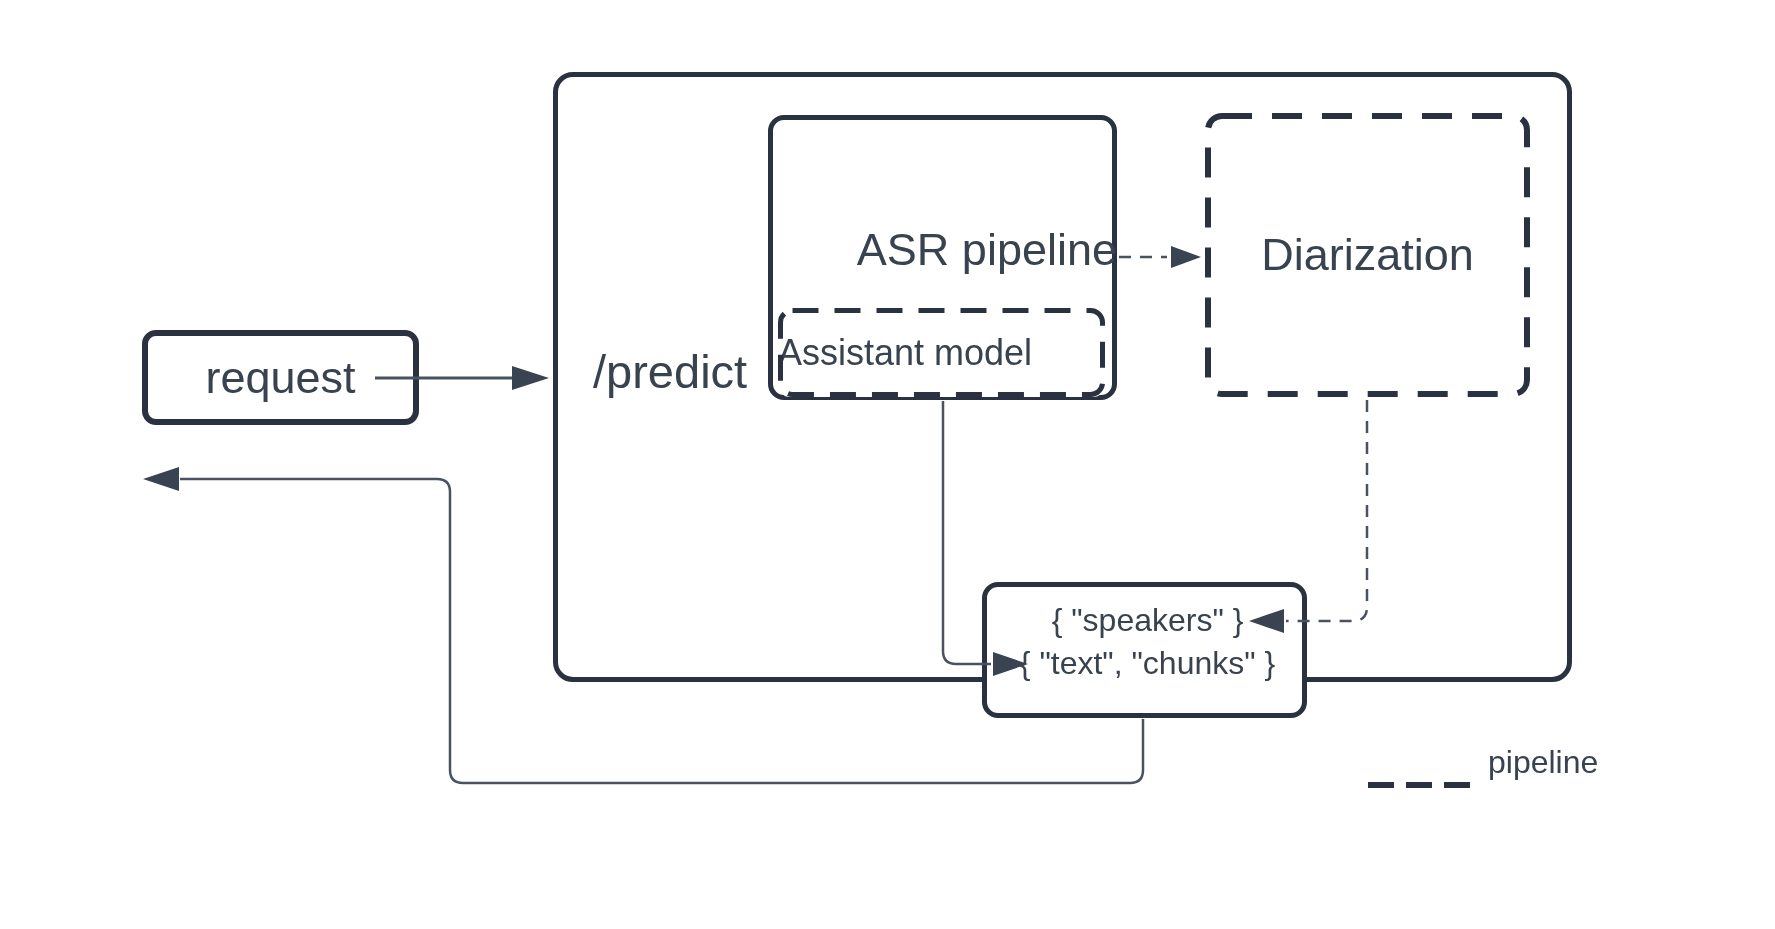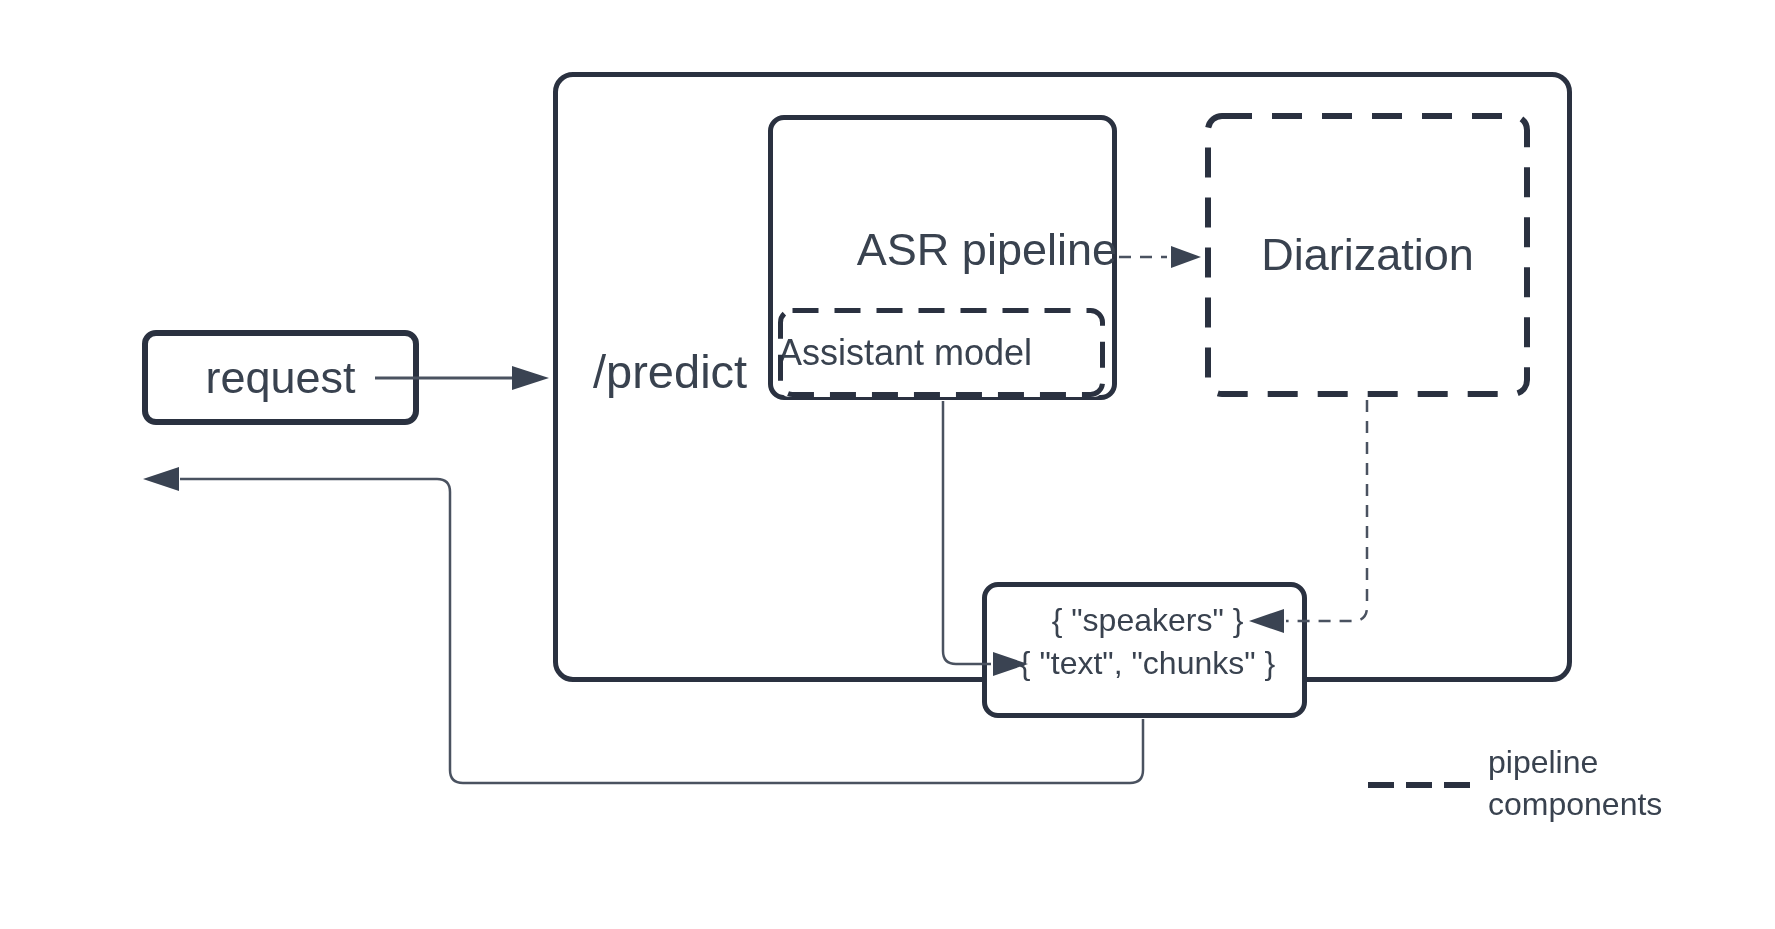--- a/index.html
+++ b/index.html
@@ -127,21 +127,20 @@
     <span>Diarization</span>
   </div>
 
   <div class="box result-box">
     <span>{ "speakers" }</span>
     <span>{ "text", "chunks" }</span>
   </div>
 
   <div class="legend-label">
     <div>pipeline</div>
-    <div>components</div>
   </div>
 
   <svg class="overlay" width="1775" height="929" viewBox="0 0 1775 929">
 
     <rect x="780.5" y="310.5" width="322" height="84" rx="12" class="dashed-box-stroke" stroke-width="5" stroke-dasharray="26 16"></rect>
 
     <rect x="1208" y="116" width="319" height="278" rx="14" class="dashed-box-stroke" stroke-width="6" stroke-dasharray="30 20"></rect>
 
     <g>
       <path class="mid-line" d="M 375 378 H 512"></path>

